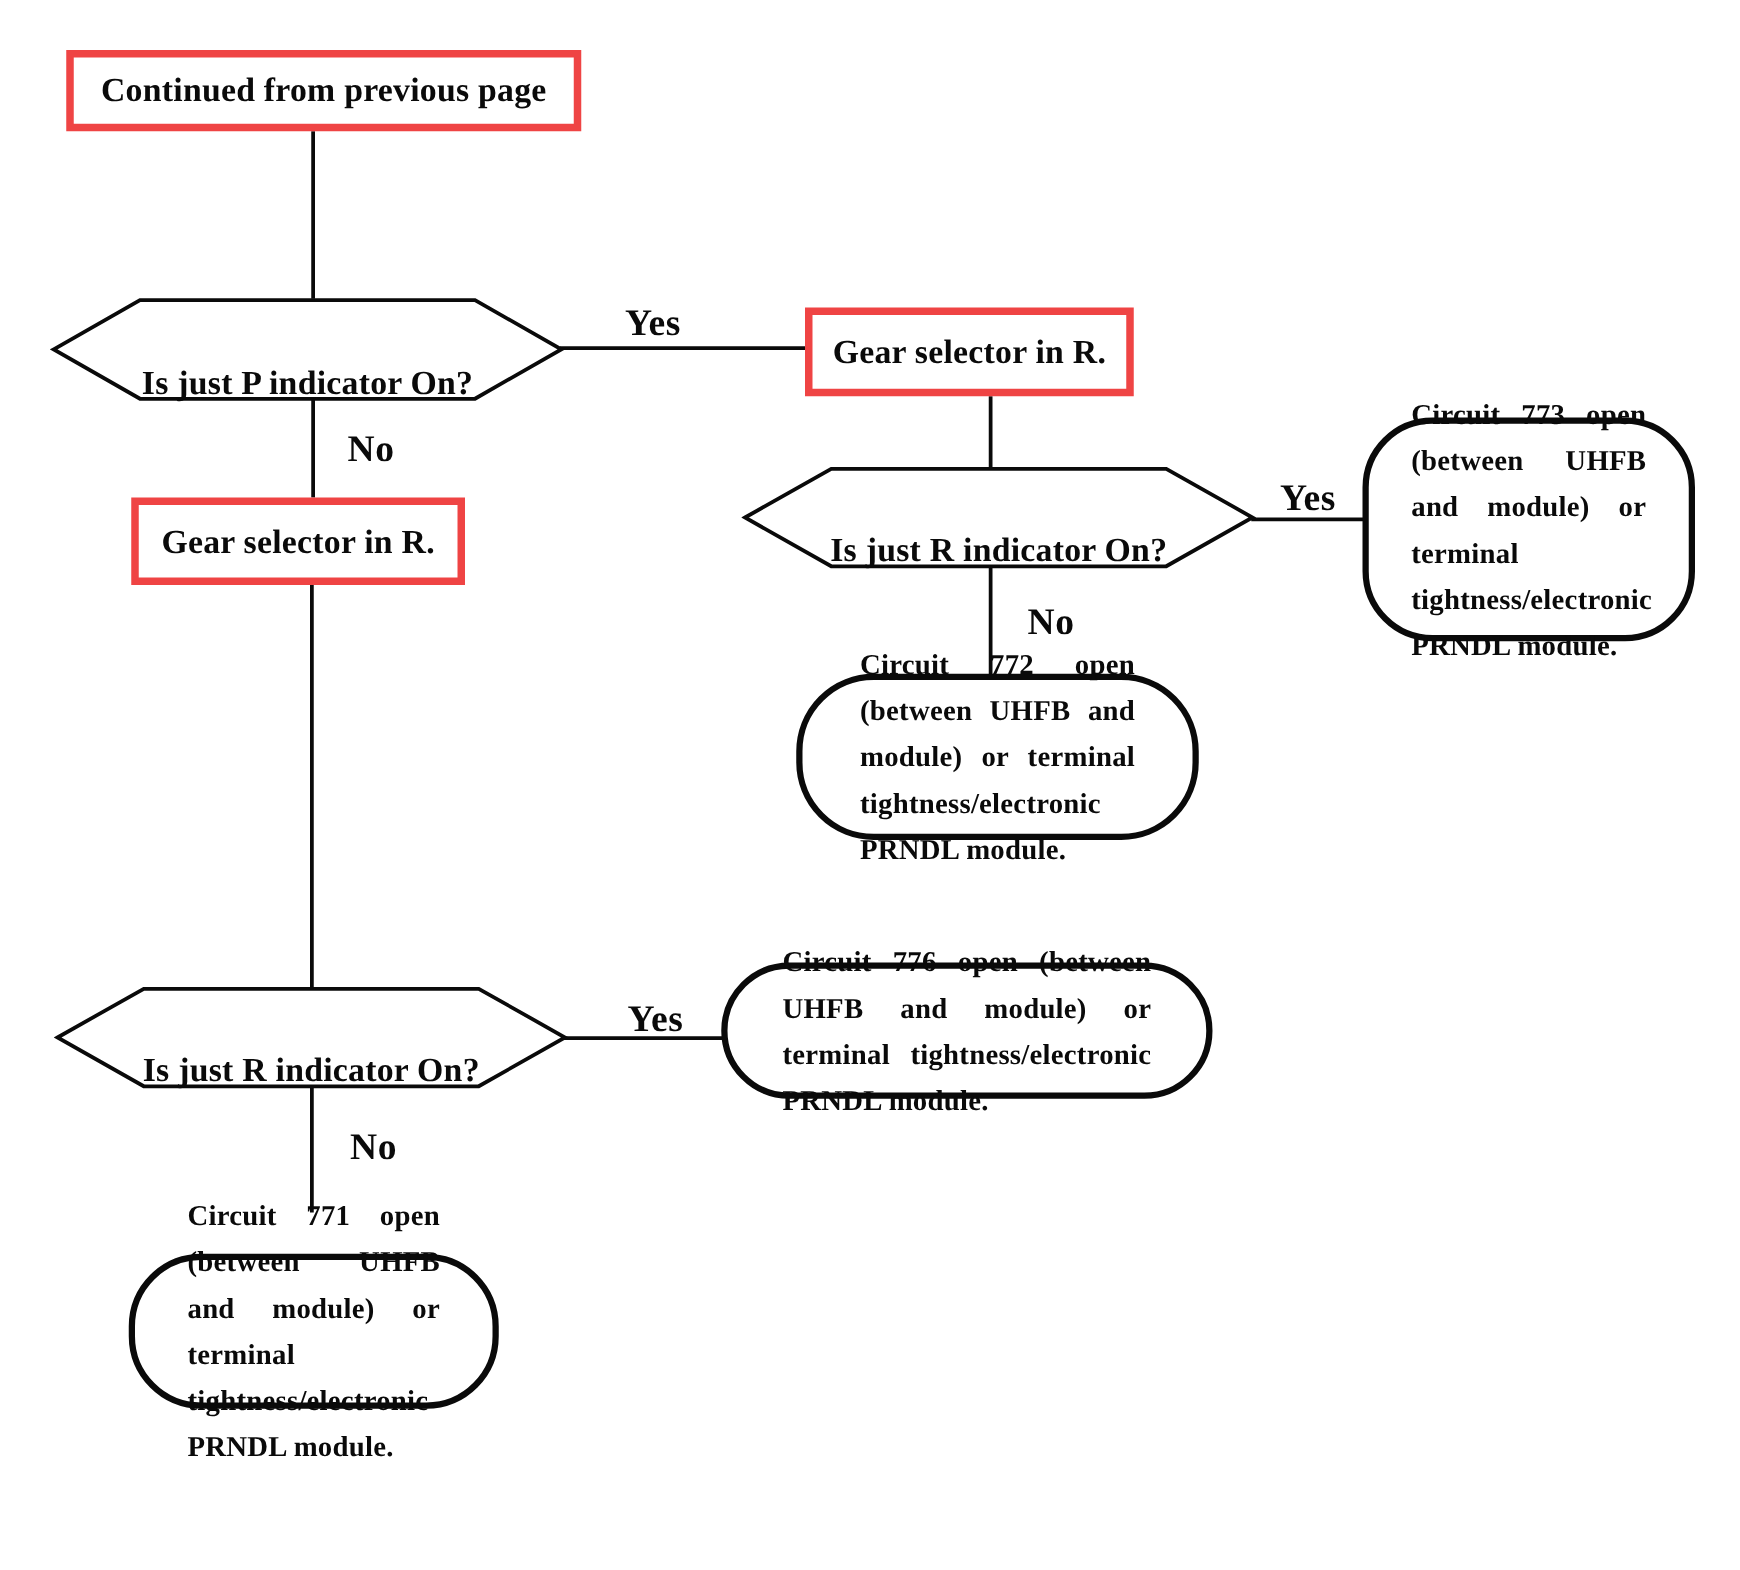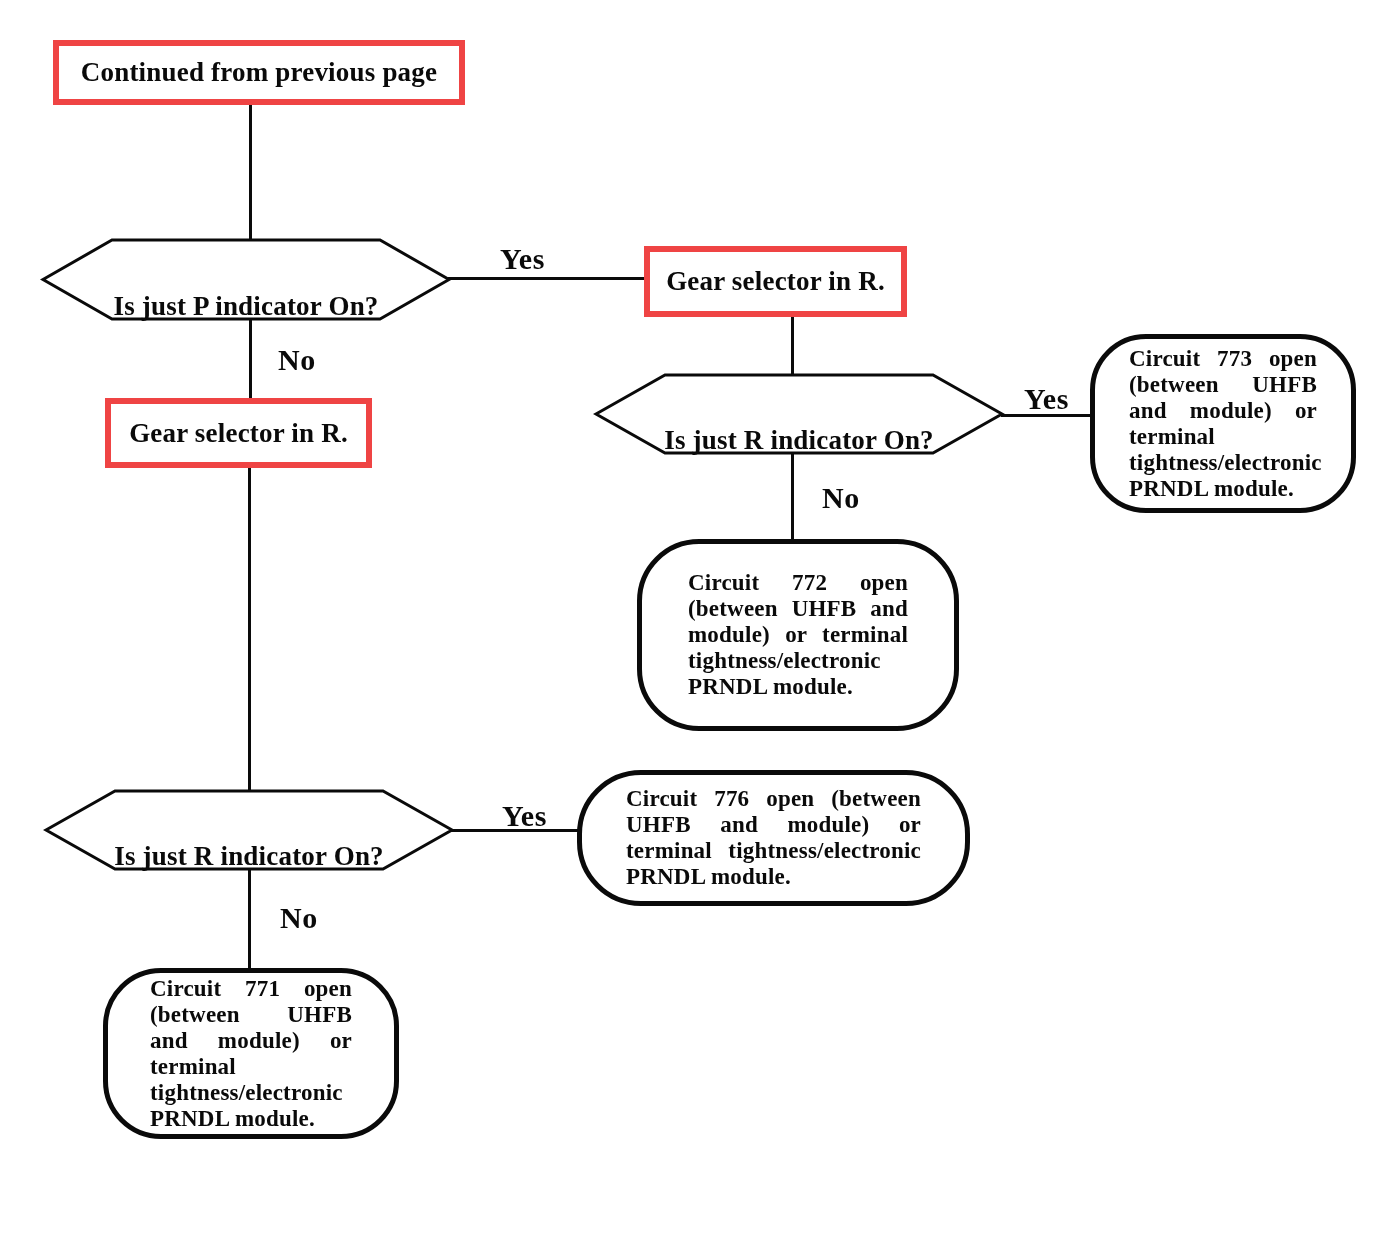--- a/index.html
+++ b/index.html
@@ -32,21 +32,21 @@
     box-sizing: border-box;
     border: 5px solid #0a0a0a;
     background: #ffffff;
     display: flex;
     align-items: center;
   }
   .round-text {
     width: 100%;
     text-align: justify;
     font-size: 23px;
-    line-height: 26px;
+    line-height: 37px;
     letter-spacing: 0.2px;
   }
   .hex-node {
     position: absolute;
   }
   .hex-node svg {
     position: absolute;
     left: 0; top: 0;
     width: 100%; height: 100%;
     display: block;
@@ -120,38 +120,38 @@
     </svg>
     <span class="hex-label">
         <span class="node-label">Is just R indicator On?</span>
       </span>
   </div>
 
   <div class="round-node" style="left:1090px; top:334px; width:266px; height:179px; border-radius:56px; padding:0 34px;">
     <div class="round-text">Circuit 773 open (between UHFB and module) or terminal tightness/electronic PRNDL module.</div>
   </div>
 
-  <div class="round-node" style="left:637px; top:539px; width:322px; height:192px; border-radius:62px; padding:0 46px;">
+  <div class="round-node" style="left:637px; top:539px; width:322px; height:133px; border-radius:62px; padding:0 46px;">
     <div class="round-text">Circuit 772 open (between UHFB and module) or terminal tightness/electronic PRNDL module.</div>
   </div>
 
   <div class="rect-node" style="left:105px; top:398px; width:267px; height:70px;">
     <span class="node-label">Gear selector in R.</span>
   </div>
 
   <div class="hex-node" style="left:43px; top:788px; width:412px; height:84px;">
     <svg viewBox="0 0 412 84" preserveAspectRatio="none">
       <polygon points="3,42 72,3 340,3 409,42 340,81 72,81" fill="#ffffff" stroke="#0a0a0a" stroke-width="3"></polygon>
     </svg>
     <span class="hex-label">
         <span class="node-label">Is just R indicator On?</span>
       </span>
   </div>
 
-  <div class="round-node" style="left:577px; top:770px; width:393px; height:136px; border-radius:64px; padding:16px 44px;">
+  <div class="round-node" style="left:577px; top:770px; width:393px; height:109px; border-radius:64px; padding:16px 44px;">
     <div class="round-text">Circuit 776 open (between UHFB and module) or terminal tightness/electronic PRNDL module.</div>
   </div>
 
-  <div class="round-node" style="left:103px; top:968px; width:296px; height:171px; border-radius:58px; padding:0 42px;">
+  <div class="round-node" style="left:103px; top:1003px; width:296px; height:124px; border-radius:58px; padding:0 42px;">
     <div class="round-text">Circuit 771 open (between UHFB and module) or terminal tightness/electronic PRNDL module.</div>
   </div>
 
 </div>
 
 </body></html>

